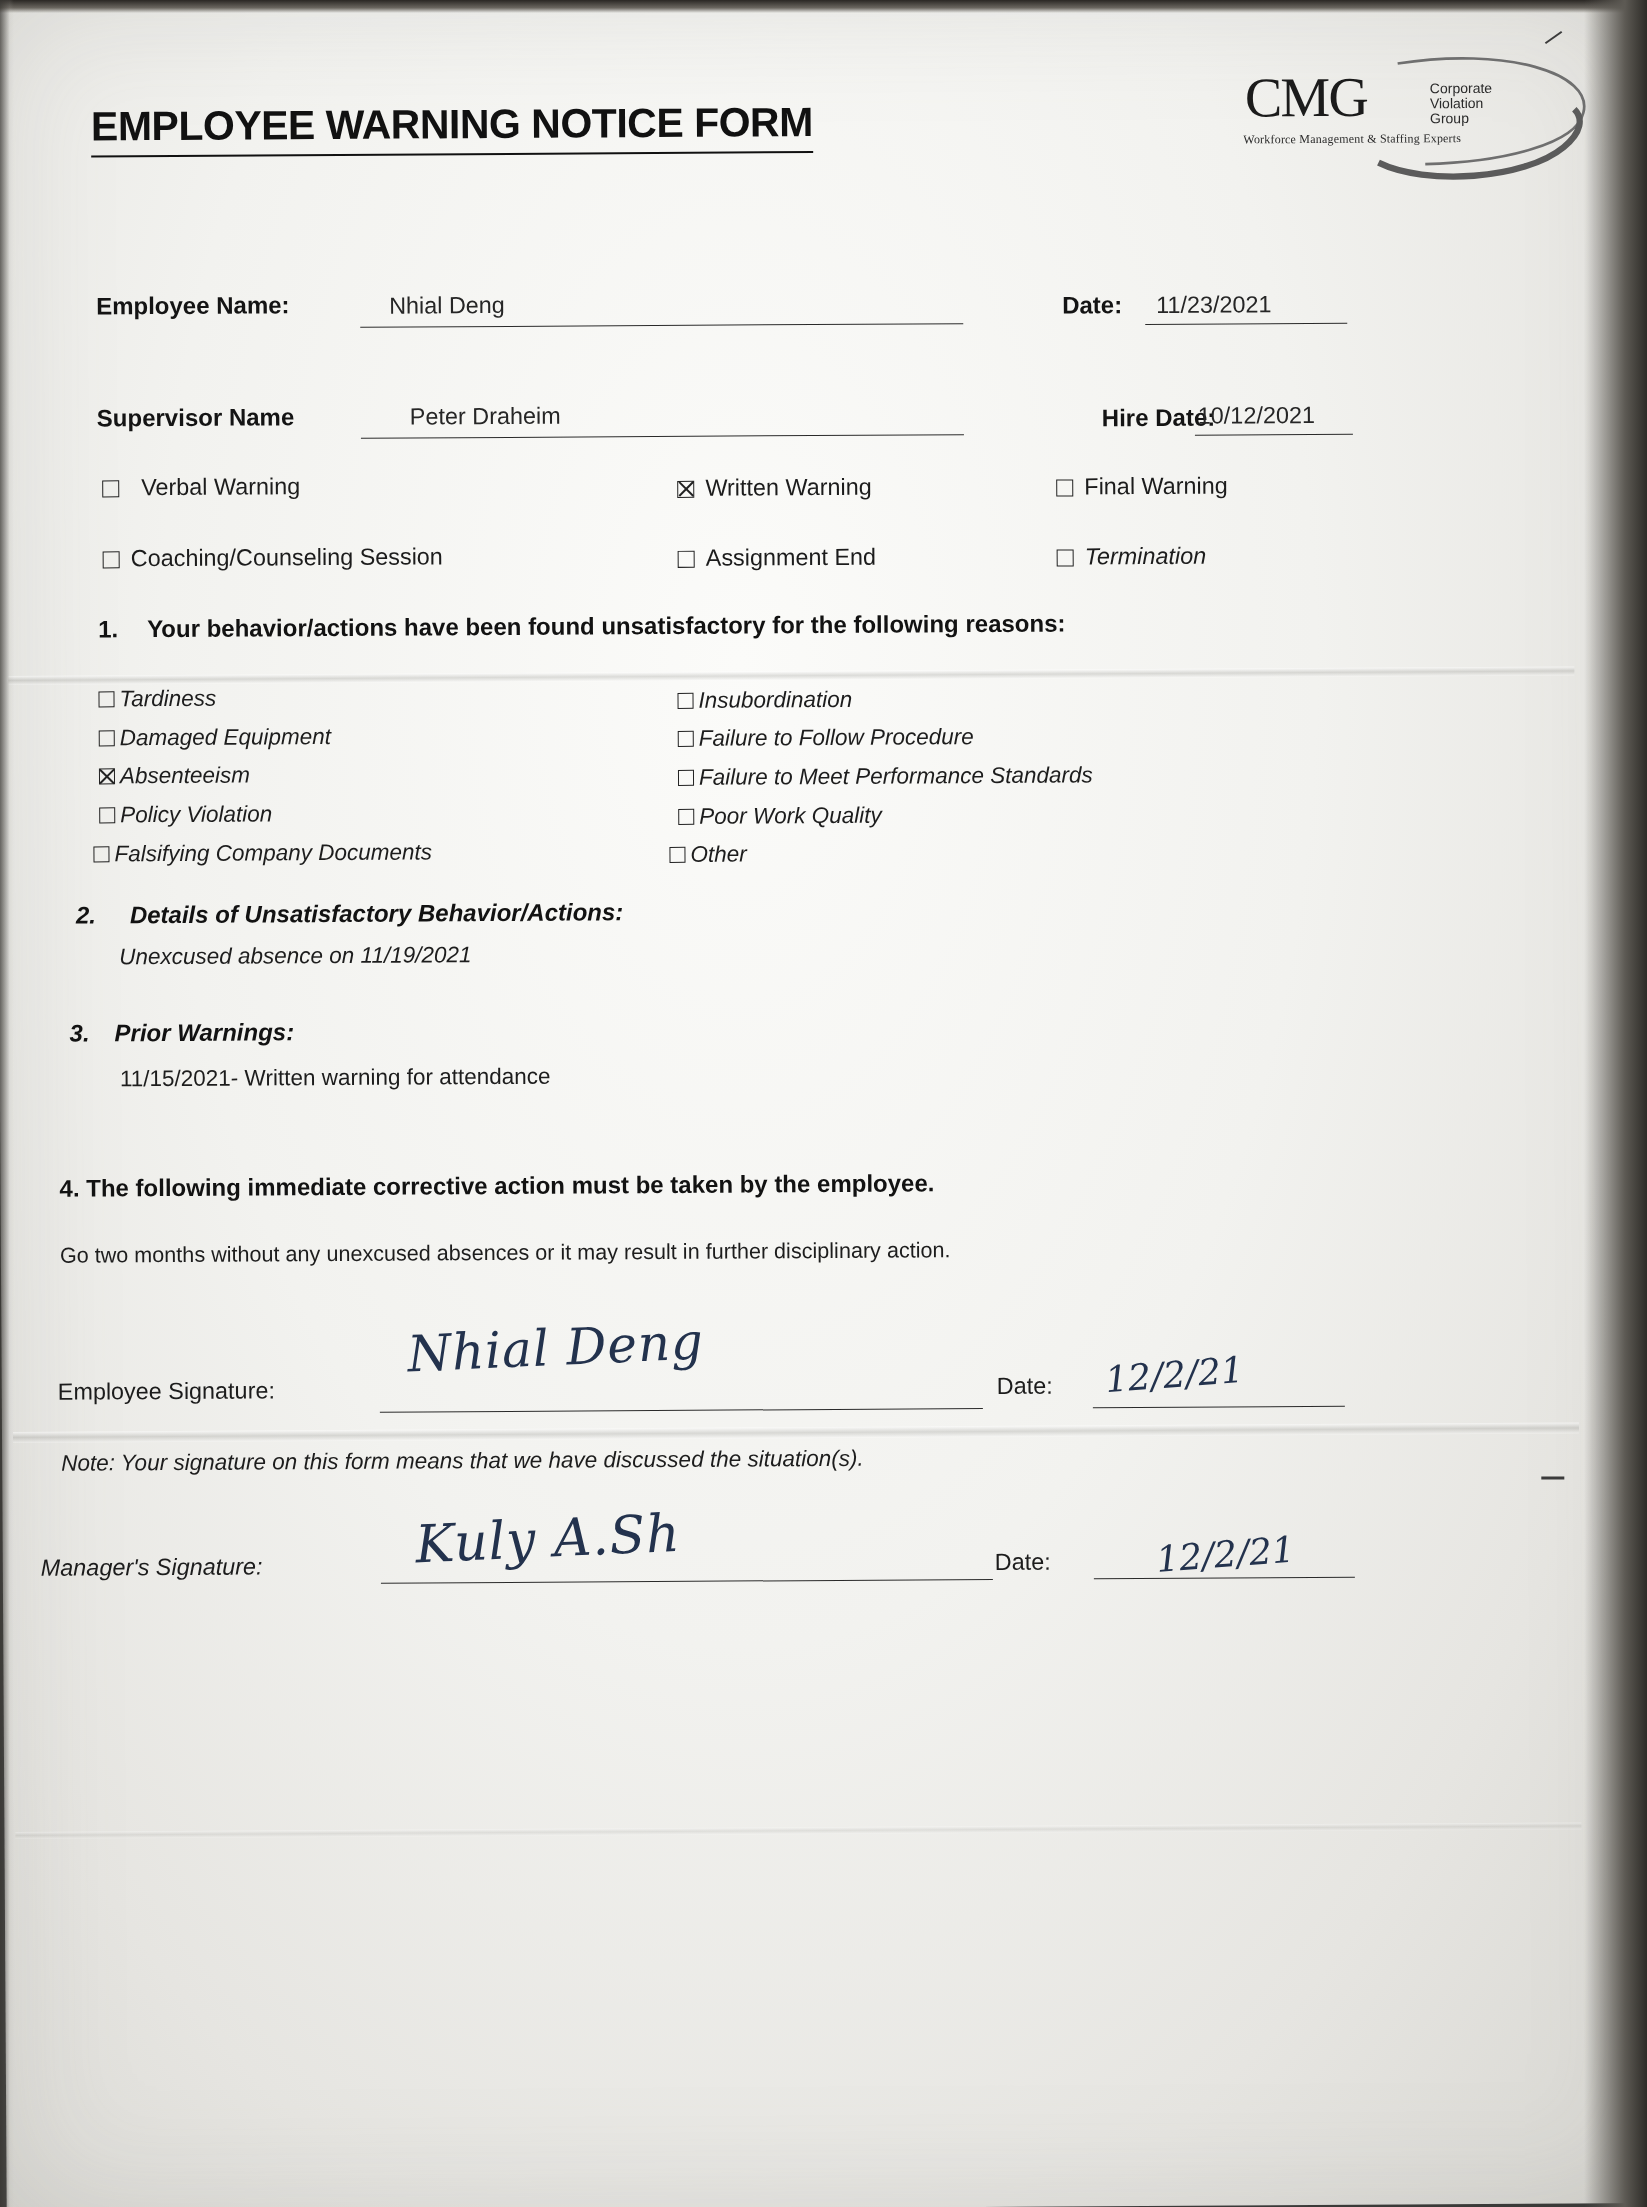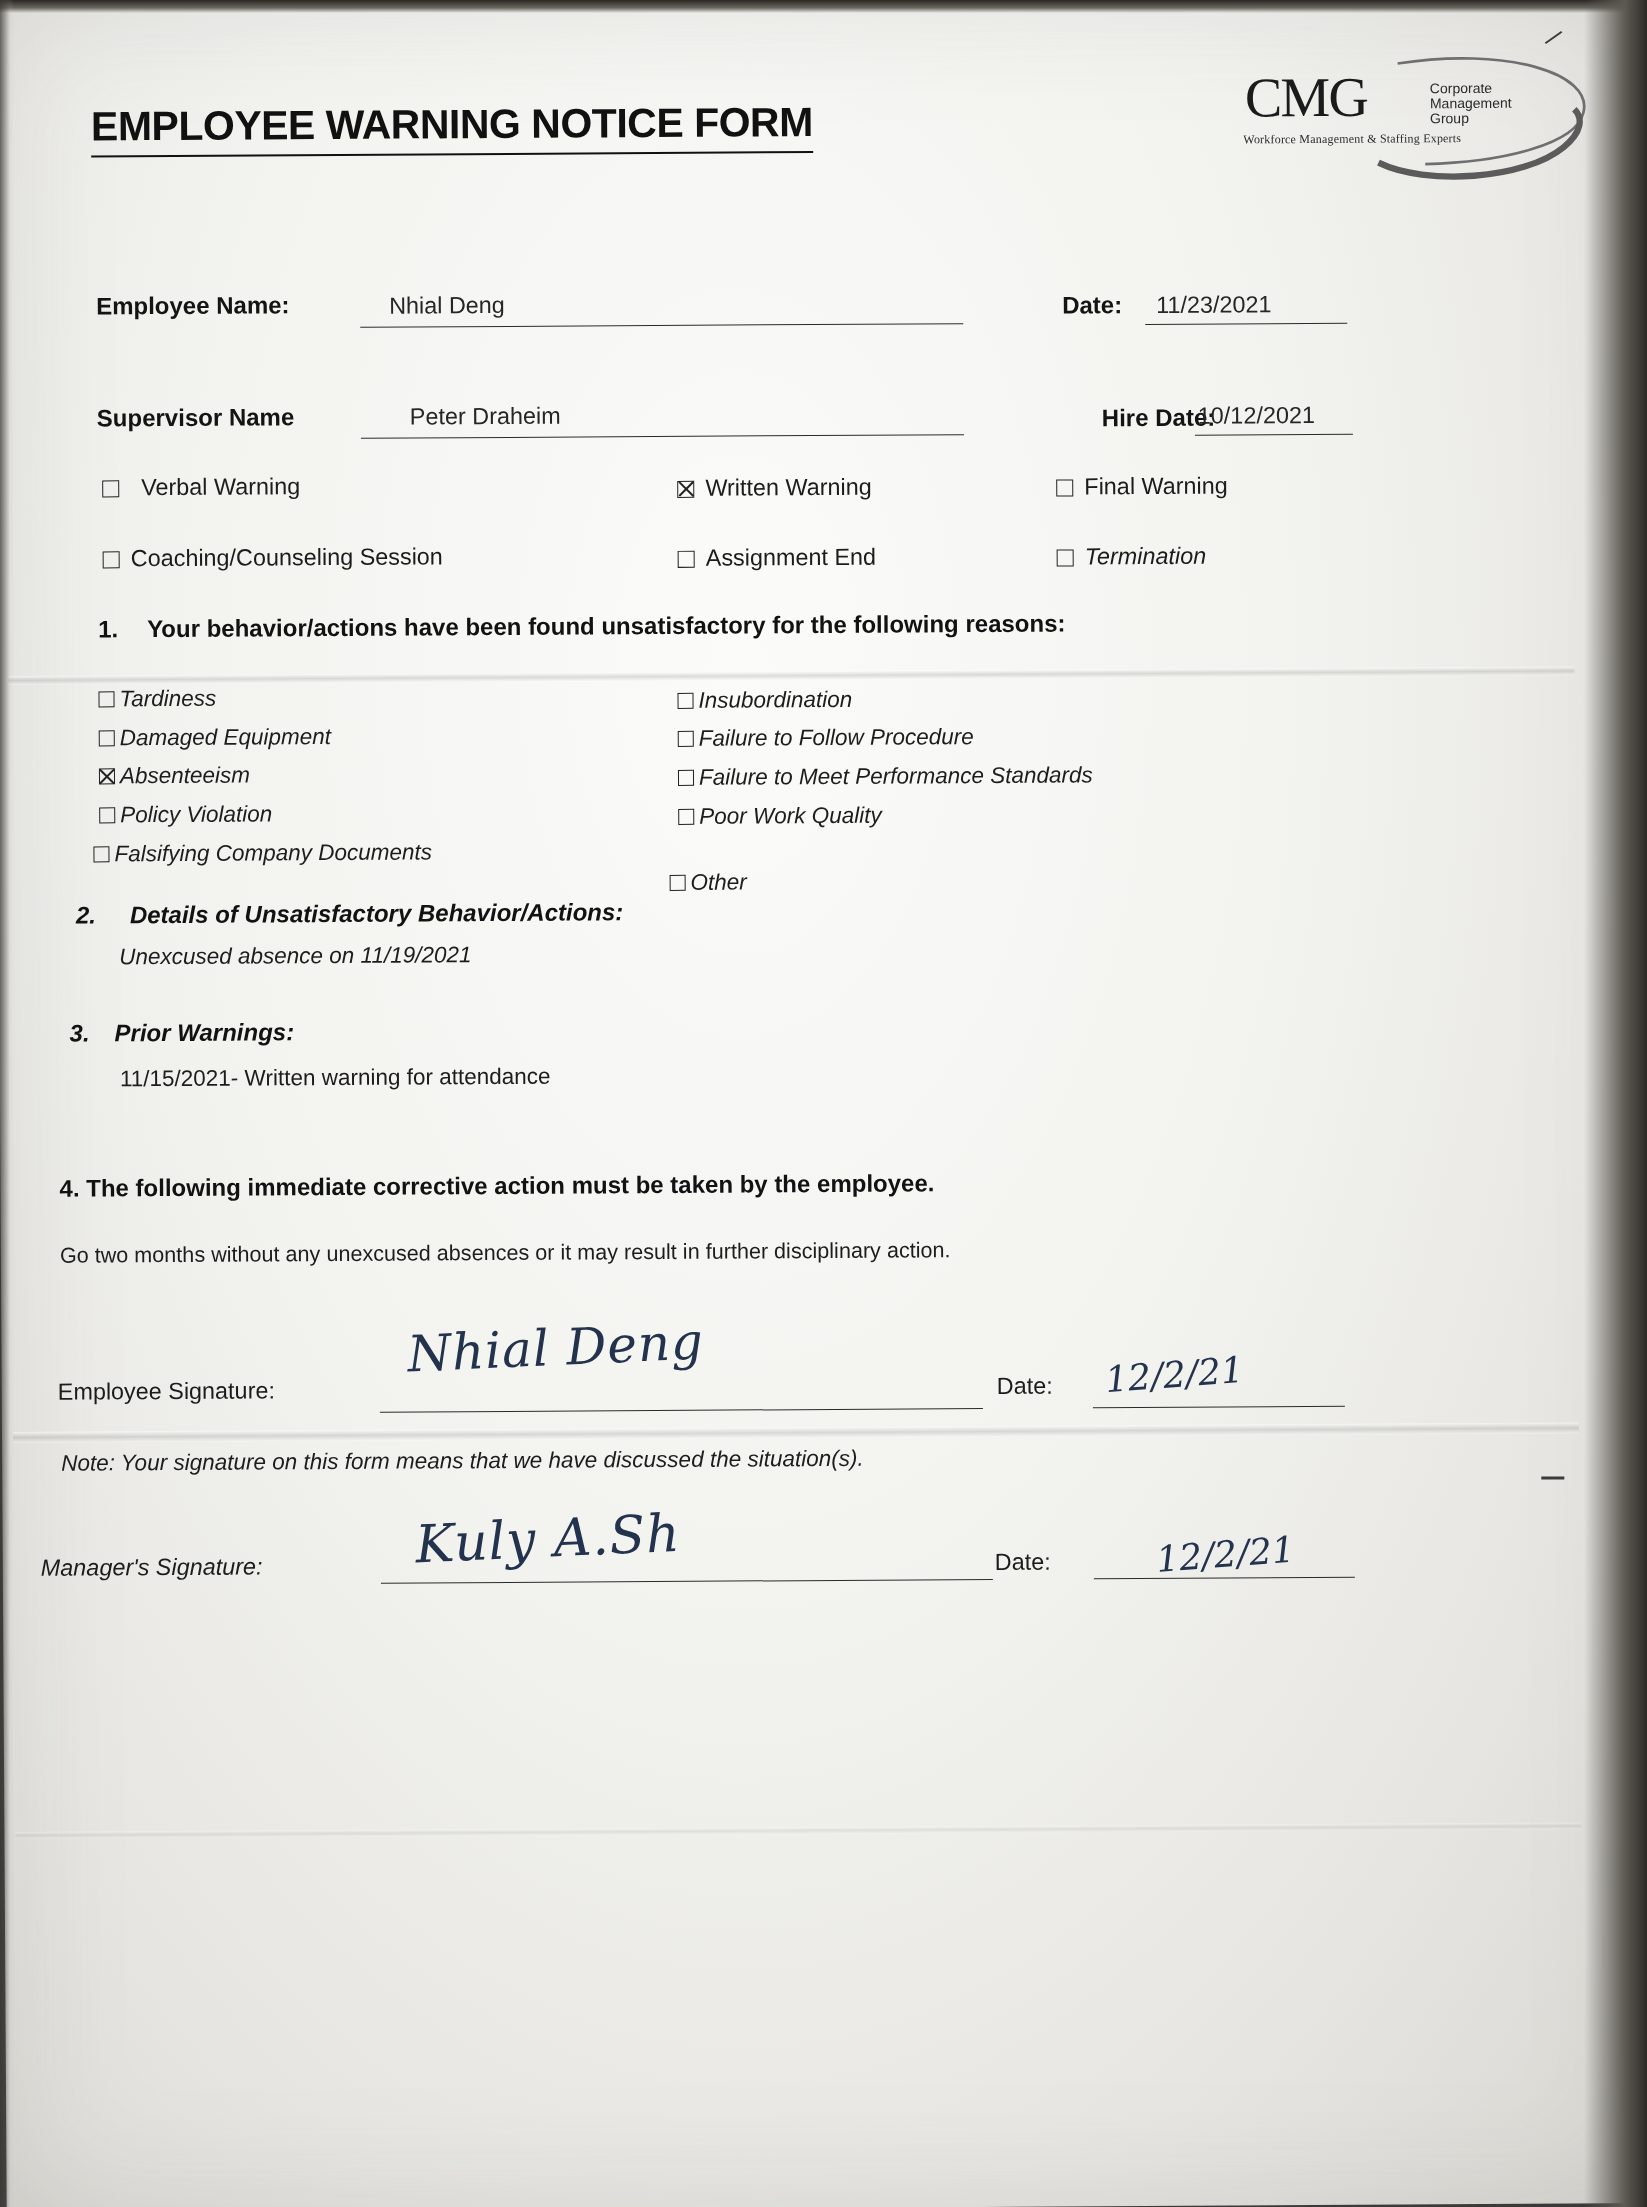--- a/index.html
+++ b/index.html
@@ -174,21 +174,21 @@
     <div class="abs" id="title">EMPLOYEE WARNING NOTICE FORM</div>
 
     <div class="abs" id="logo">
       <svg width="225" height="135" viewBox="0 0 250 150">
         <path d="M30,10 C150,-8 248,22 236,66 C228,100 150,120 60,122" fill="none" stroke="#6f6f6f" stroke-width="3"></path>
         <path d="M8,120 C60,146 170,140 214,104 C234,88 236,72 226,62" fill="none" stroke="#5b5b5b" stroke-width="7"></path>
       </svg>
       <div class="cmg">CMG</div>
       <div class="stack">
         <div>Corporate</div>
-        <div>Management</div>
+        <div>Violation</div>
         <div>Group</div>
       </div>
       <div class="tag">Workforce Management &amp; Staffing Experts</div>
     </div>
 
     <div class="abs lbl-b" style="left:101px; top:288px;">Employee Name:</div>
     <div class="abs hand" style="left:394px; top:290px;">Nhial Deng</div>
     <div class="ul" style="left:365px; top:324px; width:603px;"></div>
 
     <div class="abs lbl-b" style="left:1067px; top:293px;">Date:</div>
@@ -247,21 +247,21 @@
     </div>
     <div class="abs reason" style="left:680px; top:718px;">
       <span class="chk"></span><span>Failure to Follow Procedure</span>
     </div>
     <div class="abs reason" style="left:680px; top:757px;">
       <span class="chk"></span><span>Failure to Meet Performance Standards</span>
     </div>
     <div class="abs reason" style="left:680px; top:796px;">
       <span class="chk"></span><span>Poor Work Quality</span>
     </div>
-    <div class="abs reason" style="left:671px; top:834px;margin-top:28px;">
+    <div class="abs reason" style="left:671px; top:834px;">
       <span class="chk"></span><span>Other</span>
     </div>
 
     <div class="abs sect-h it" style="left:77px; top:897px;">2.</div>
     <div class="abs sect-h it" style="left:131px; top:897px;">Details of Unsatisfactory Behavior/Actions:</div>
     <div class="abs body-t it" style="left:120px; top:940px;">Unexcused absence on 11/19/2021</div>
 
     <div class="abs sect-h it" style="left:70px; top:1015px;">3.</div>
     <div class="abs sect-h it" style="left:115px; top:1015px;">Prior Warnings:</div>
     <div class="abs body-t" style="left:120px; top:1062px;">11/15/2021- Written warning for attendance</div>

